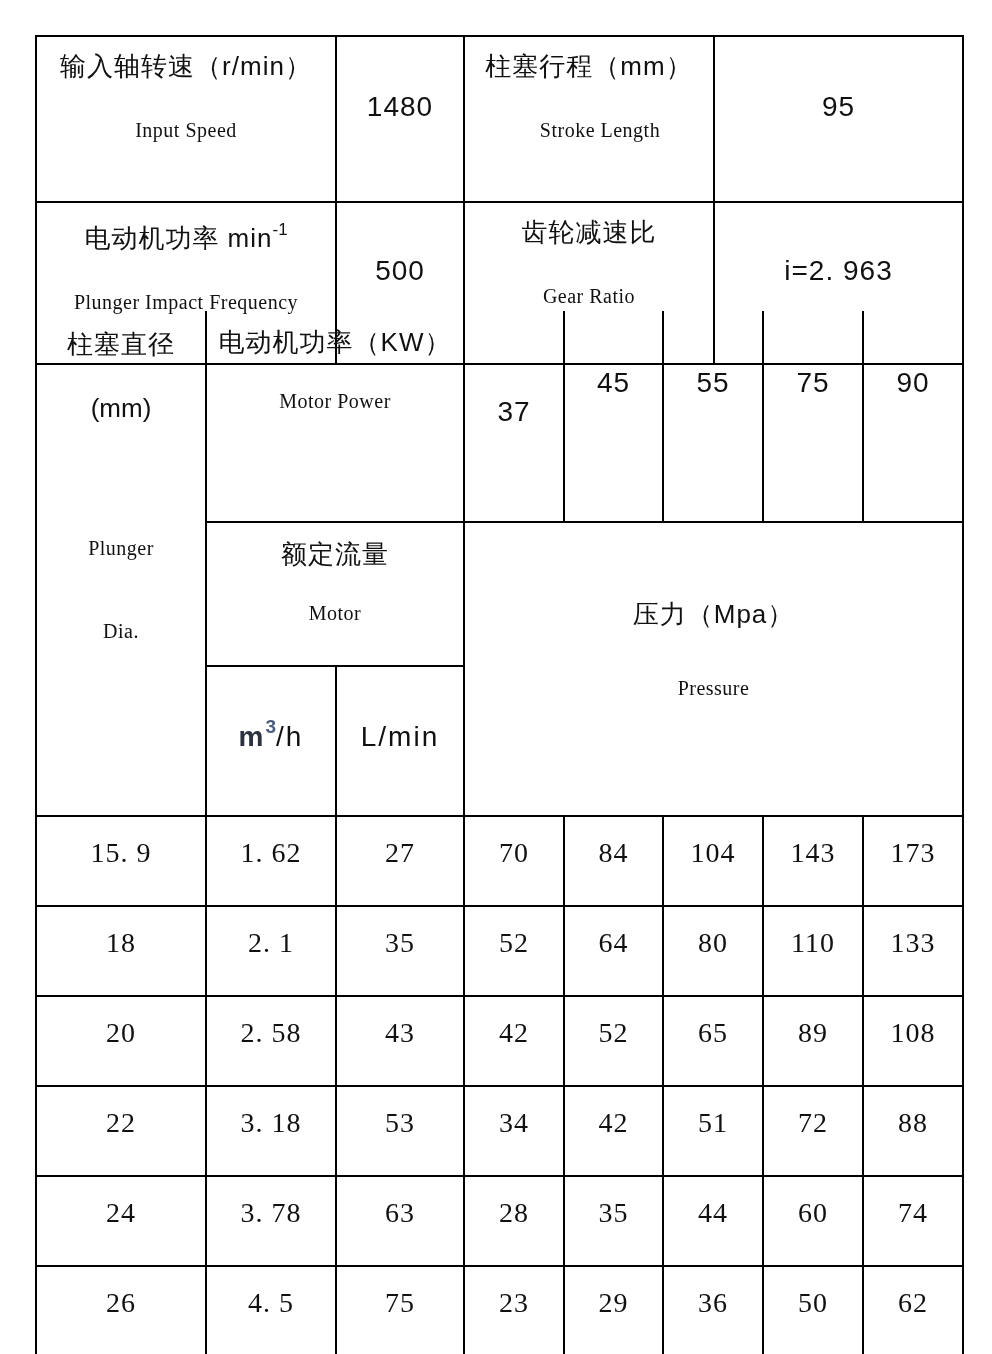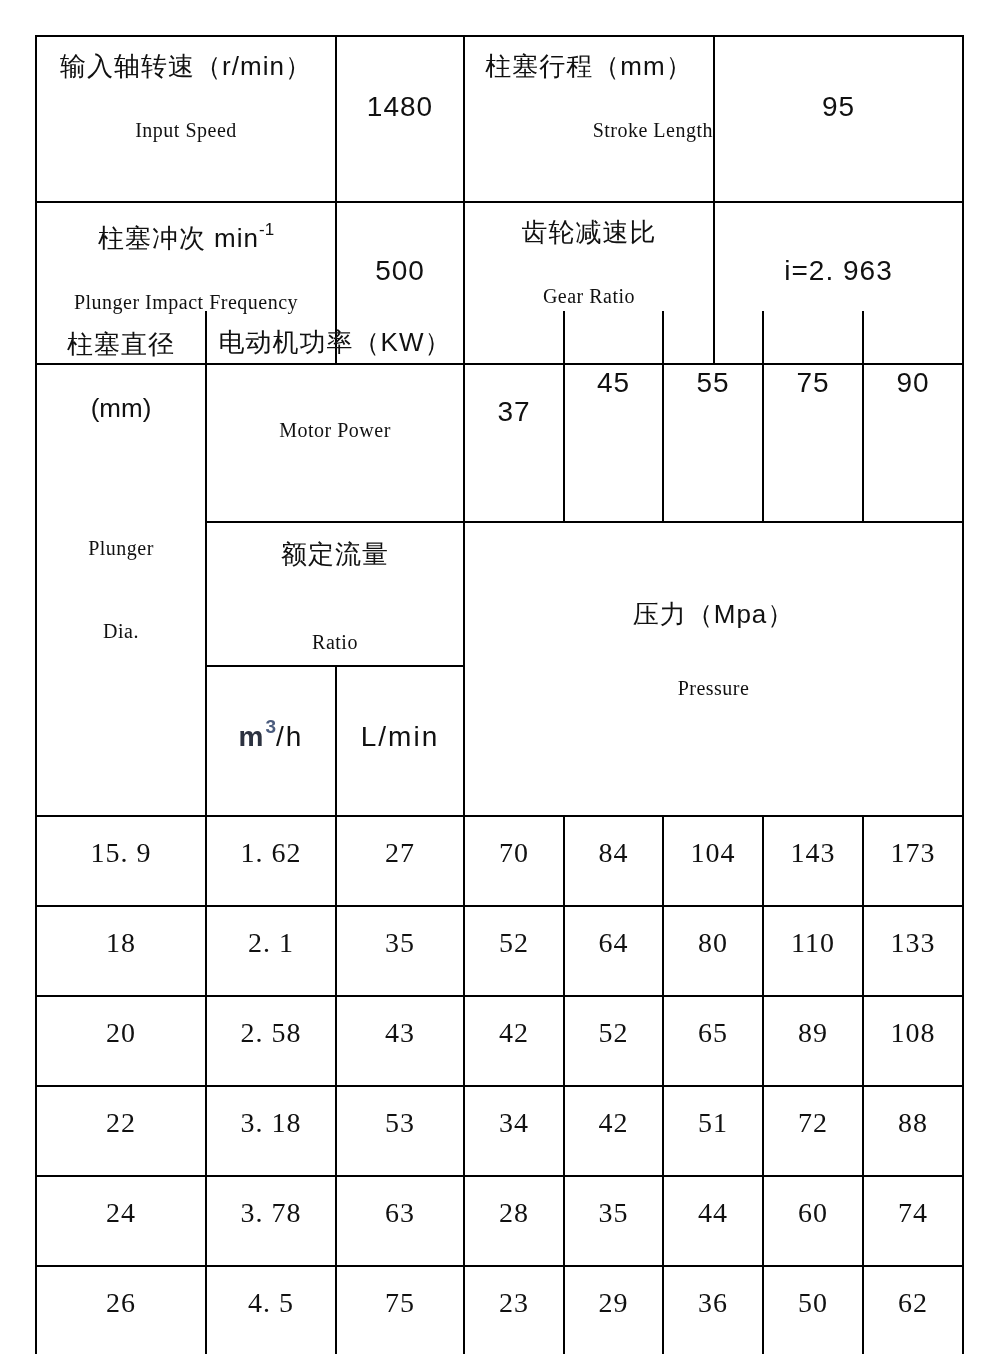--- a/index.html
+++ b/index.html
@@ -25,22 +25,22 @@
 
   
   td.lbl{vertical-align:top;}
   .cn{font-size:26px;line-height:34px;letter-spacing:1px;margin-top:12px;text-align:center;}
   .en{
     font-family:"Liberation Serif","DejaVu Serif",serif;
     font-size:20px;line-height:28px;letter-spacing:0.5px;
     margin-top:33px;text-align:center;
   }
   .rA .cn,.rB .cn{margin-top:14px;}
-  .rA .en,.rB .en{margin-top:57px;}
-  .en-left{text-align:right;padding-left:22px;}
+  .rA .en,.rB .en{margin-top:28px;}
+  .en-left{text-align:center;padding-left:22px;}
 
   
   td.diacell{vertical-align:top;}
   .diacell .cn{margin-top:16px;}
   .diacell .cn2{margin-top:30px;letter-spacing:0;}
   .diacell .en1{margin-top:109px;}
   .diacell .en2{margin-top:55px;}
 
   
   td.prescell{vertical-align:top;}
@@ -78,21 +78,21 @@
       </td>
       <td class="val">1480</td>
       <td class="lbl">
         <div class="cn">柱塞行程（mm）</div>
         <div class="en en-left">Stroke Length</div>
       </td>
       <td class="val">95</td>
     </tr>
     <tr class="r2">
       <td class="lbl">
-        <div class="cn"><span>柱塞冲次 min</span><sup class="supr">-1</sup></div>
+        <div class="cn"><span>电动机功率 min</span><sup class="supr">-1</sup></div>
         <div class="en">Plunger Impact Frequency</div>
       </td>
       <td class="val">500</td>
       <td class="lbl">
         <div class="cn">齿轮减速比</div>
         <div class="en">Gear Ratio</div>
       </td>
       <td class="val">i=2. 963</td>
     </tr>
   </tbody>
@@ -123,21 +123,21 @@
       </td>
       <td class="val pw pw1">37</td>
       <td class="val pw">45</td>
       <td class="val pw">55</td>
       <td class="val pw">75</td>
       <td class="val pw">90</td>
     </tr>
     <tr class="rB">
       <td colspan="2" class="lbl">
         <div class="cn">额定流量</div>
-        <div class="en">Ratio</div>
+        <div class="en">Motor</div>
       </td>
       <td colspan="5" rowspan="2" class="prescell">
         <div class="cn">压力（Mpa）</div>
         <div class="en">Pressure</div>
       </td>
     </tr>
     <tr class="rC">
       <td class="val unit"><span class="m3b">m</span><sup class="m3s">3</sup><span>/h</span></td>
       <td class="val unit">L/min</td>
     </tr>

